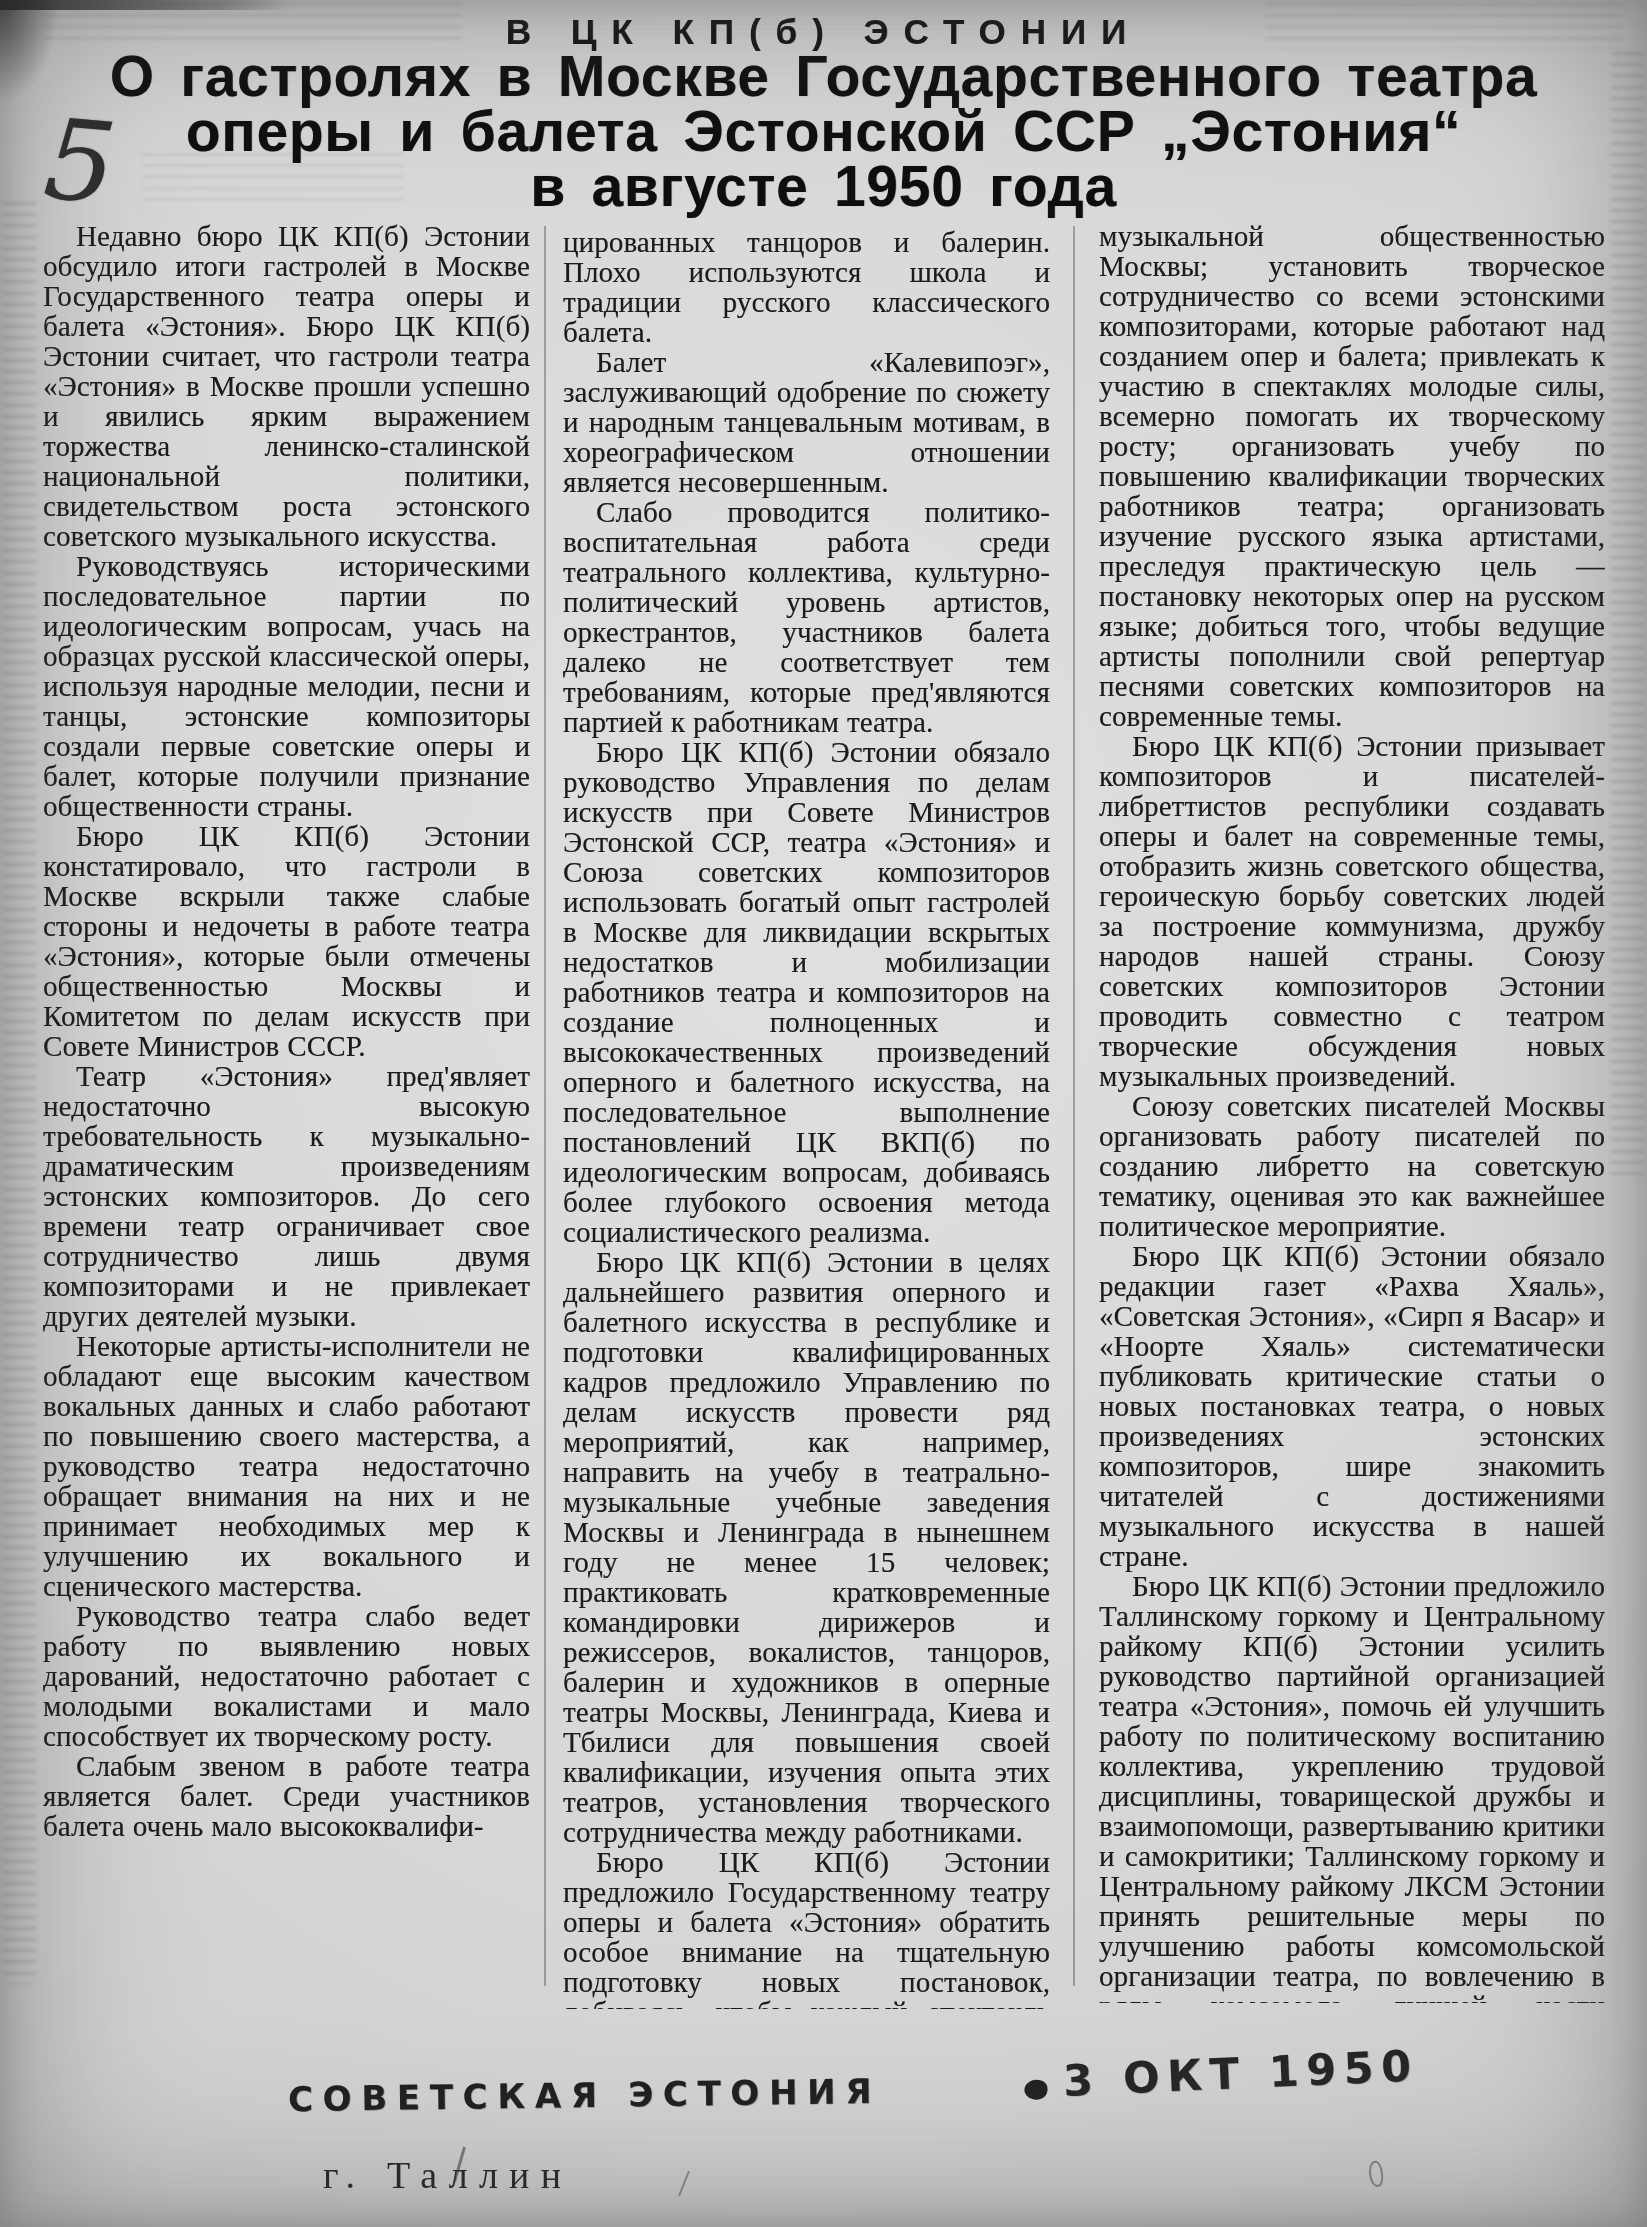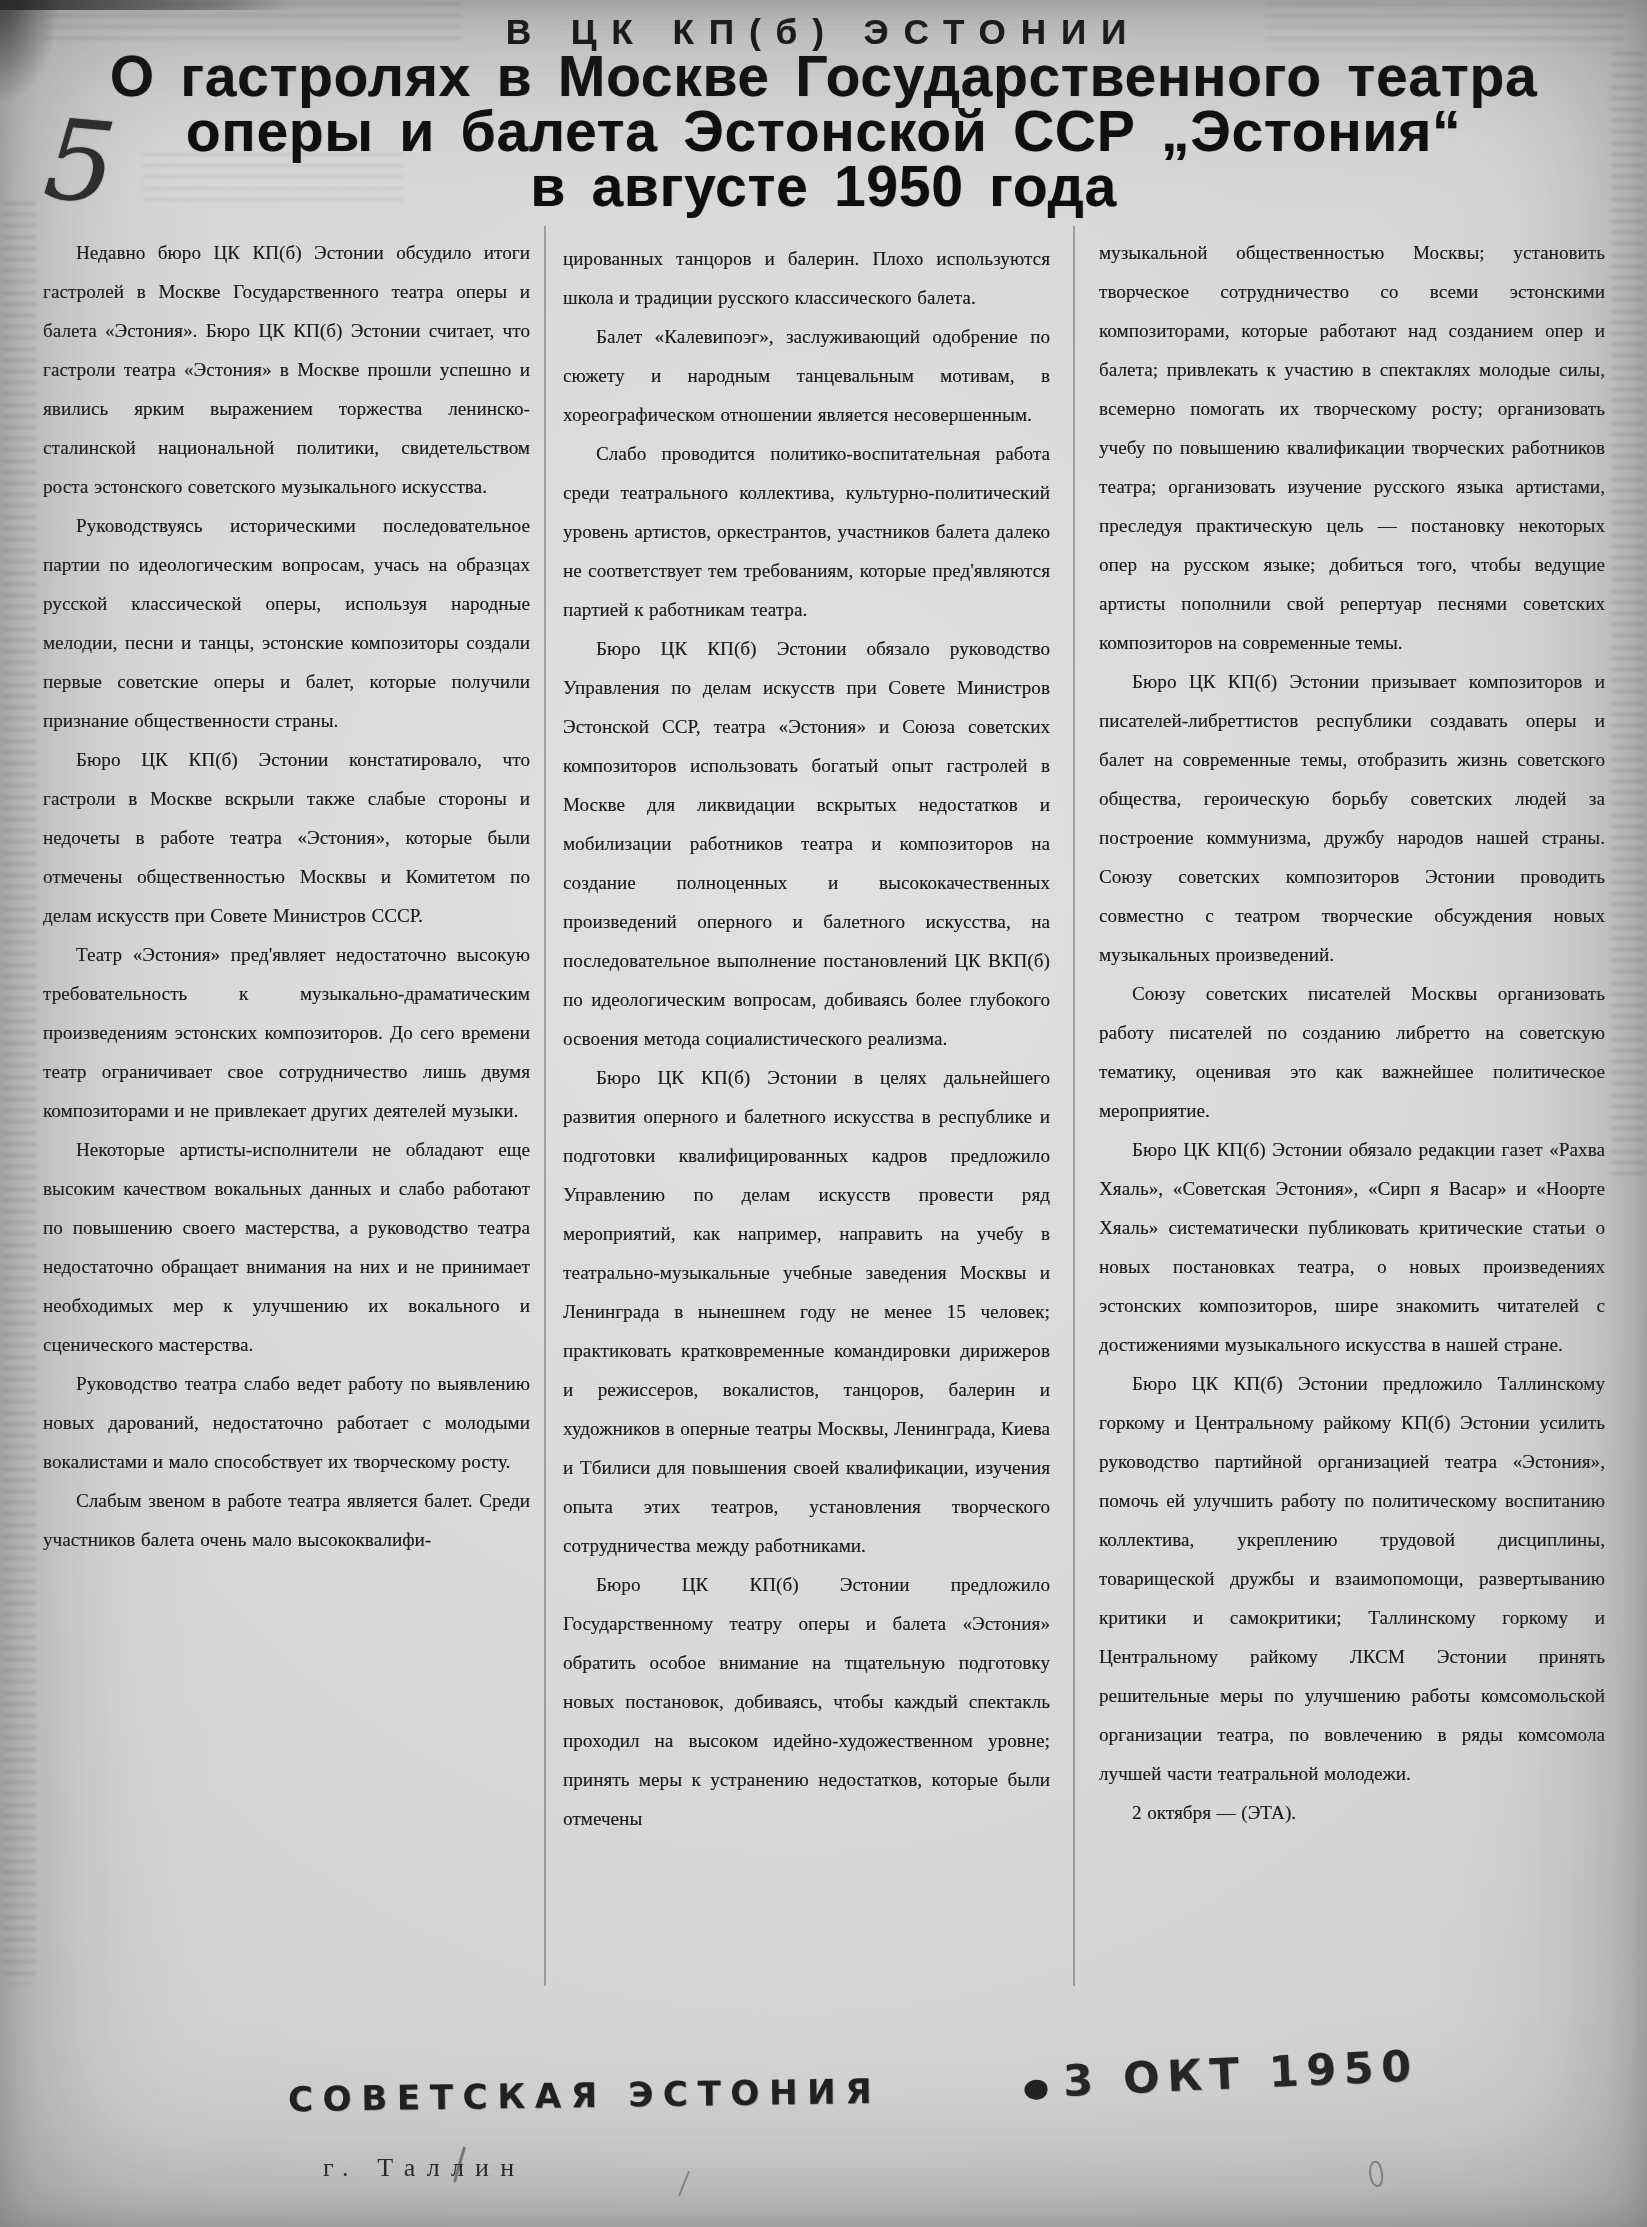--- a/index.html
+++ b/index.html
@@ -63,22 +63,22 @@
   .hand-five {
     position:absolute; left:45px; top:106px;
     font-family:"DejaVu Serif", serif; font-style:italic;
     font-size:111px; line-height:1; color:#2d2d2d;
     transform:rotate(5deg);
     text-shadow:0 0 1.5px rgba(40,40,40,.45);
   }
 
   
   .col {
-    position:absolute; top:233px; height:1782px; overflow:hidden;
-    font-size:19px; line-height:39px; letter-spacing:0.1px; word-spacing:0.7px;
+    position:absolute; top:221px; height:1782px; overflow:hidden;
+    font-size:29px; line-height:30px; letter-spacing:0.1px; word-spacing:0.7px;
     text-align:justify; color:#1b1b1b;
     text-shadow:0.3px 0.3px 0.5px rgba(30,30,30,.45);
   }
   .col p { margin:0; text-indent:33px; }
   .col p.no-indent { text-indent:0; }
   .col1 { left:43px;   width:487px; }
   .col2 { left:563px;  width:487px;margin-top:6px; }
   .col3 { left:1099px; width:506px; }
 
   .rule {
@@ -91,21 +91,21 @@
   
   .paper-name {
     position:absolute; left:288px; top:2075px;
     font-family:"DejaVu Sans","Liberation Sans",sans-serif;
     font-weight:700; font-size:34px; letter-spacing:9.7px;
     color:#202020; transform:rotate(-.8deg);
     text-shadow:0.7px 0.7px 0.7px rgba(30,30,30,.4);
   }
   .paper-city {
     position:absolute; left:323px; top:2153px;
-    font-size:26px; letter-spacing:11.2px; color:#262626;
+    font-size:38px; letter-spacing:11.2px; color:#262626;
   }
   .date-stamp {
     position:absolute; left:1024px; top:2049px;
     transform:rotate(-2.5deg);
     font-family:"DejaVu Sans","Liberation Sans",sans-serif;
     font-weight:700; font-size:43px; letter-spacing:7.5px;
     color:#181818; opacity:.92;
     text-shadow:0.7px 0.7px 0.7px rgba(25,25,25,.35);
   }
   .blob {

